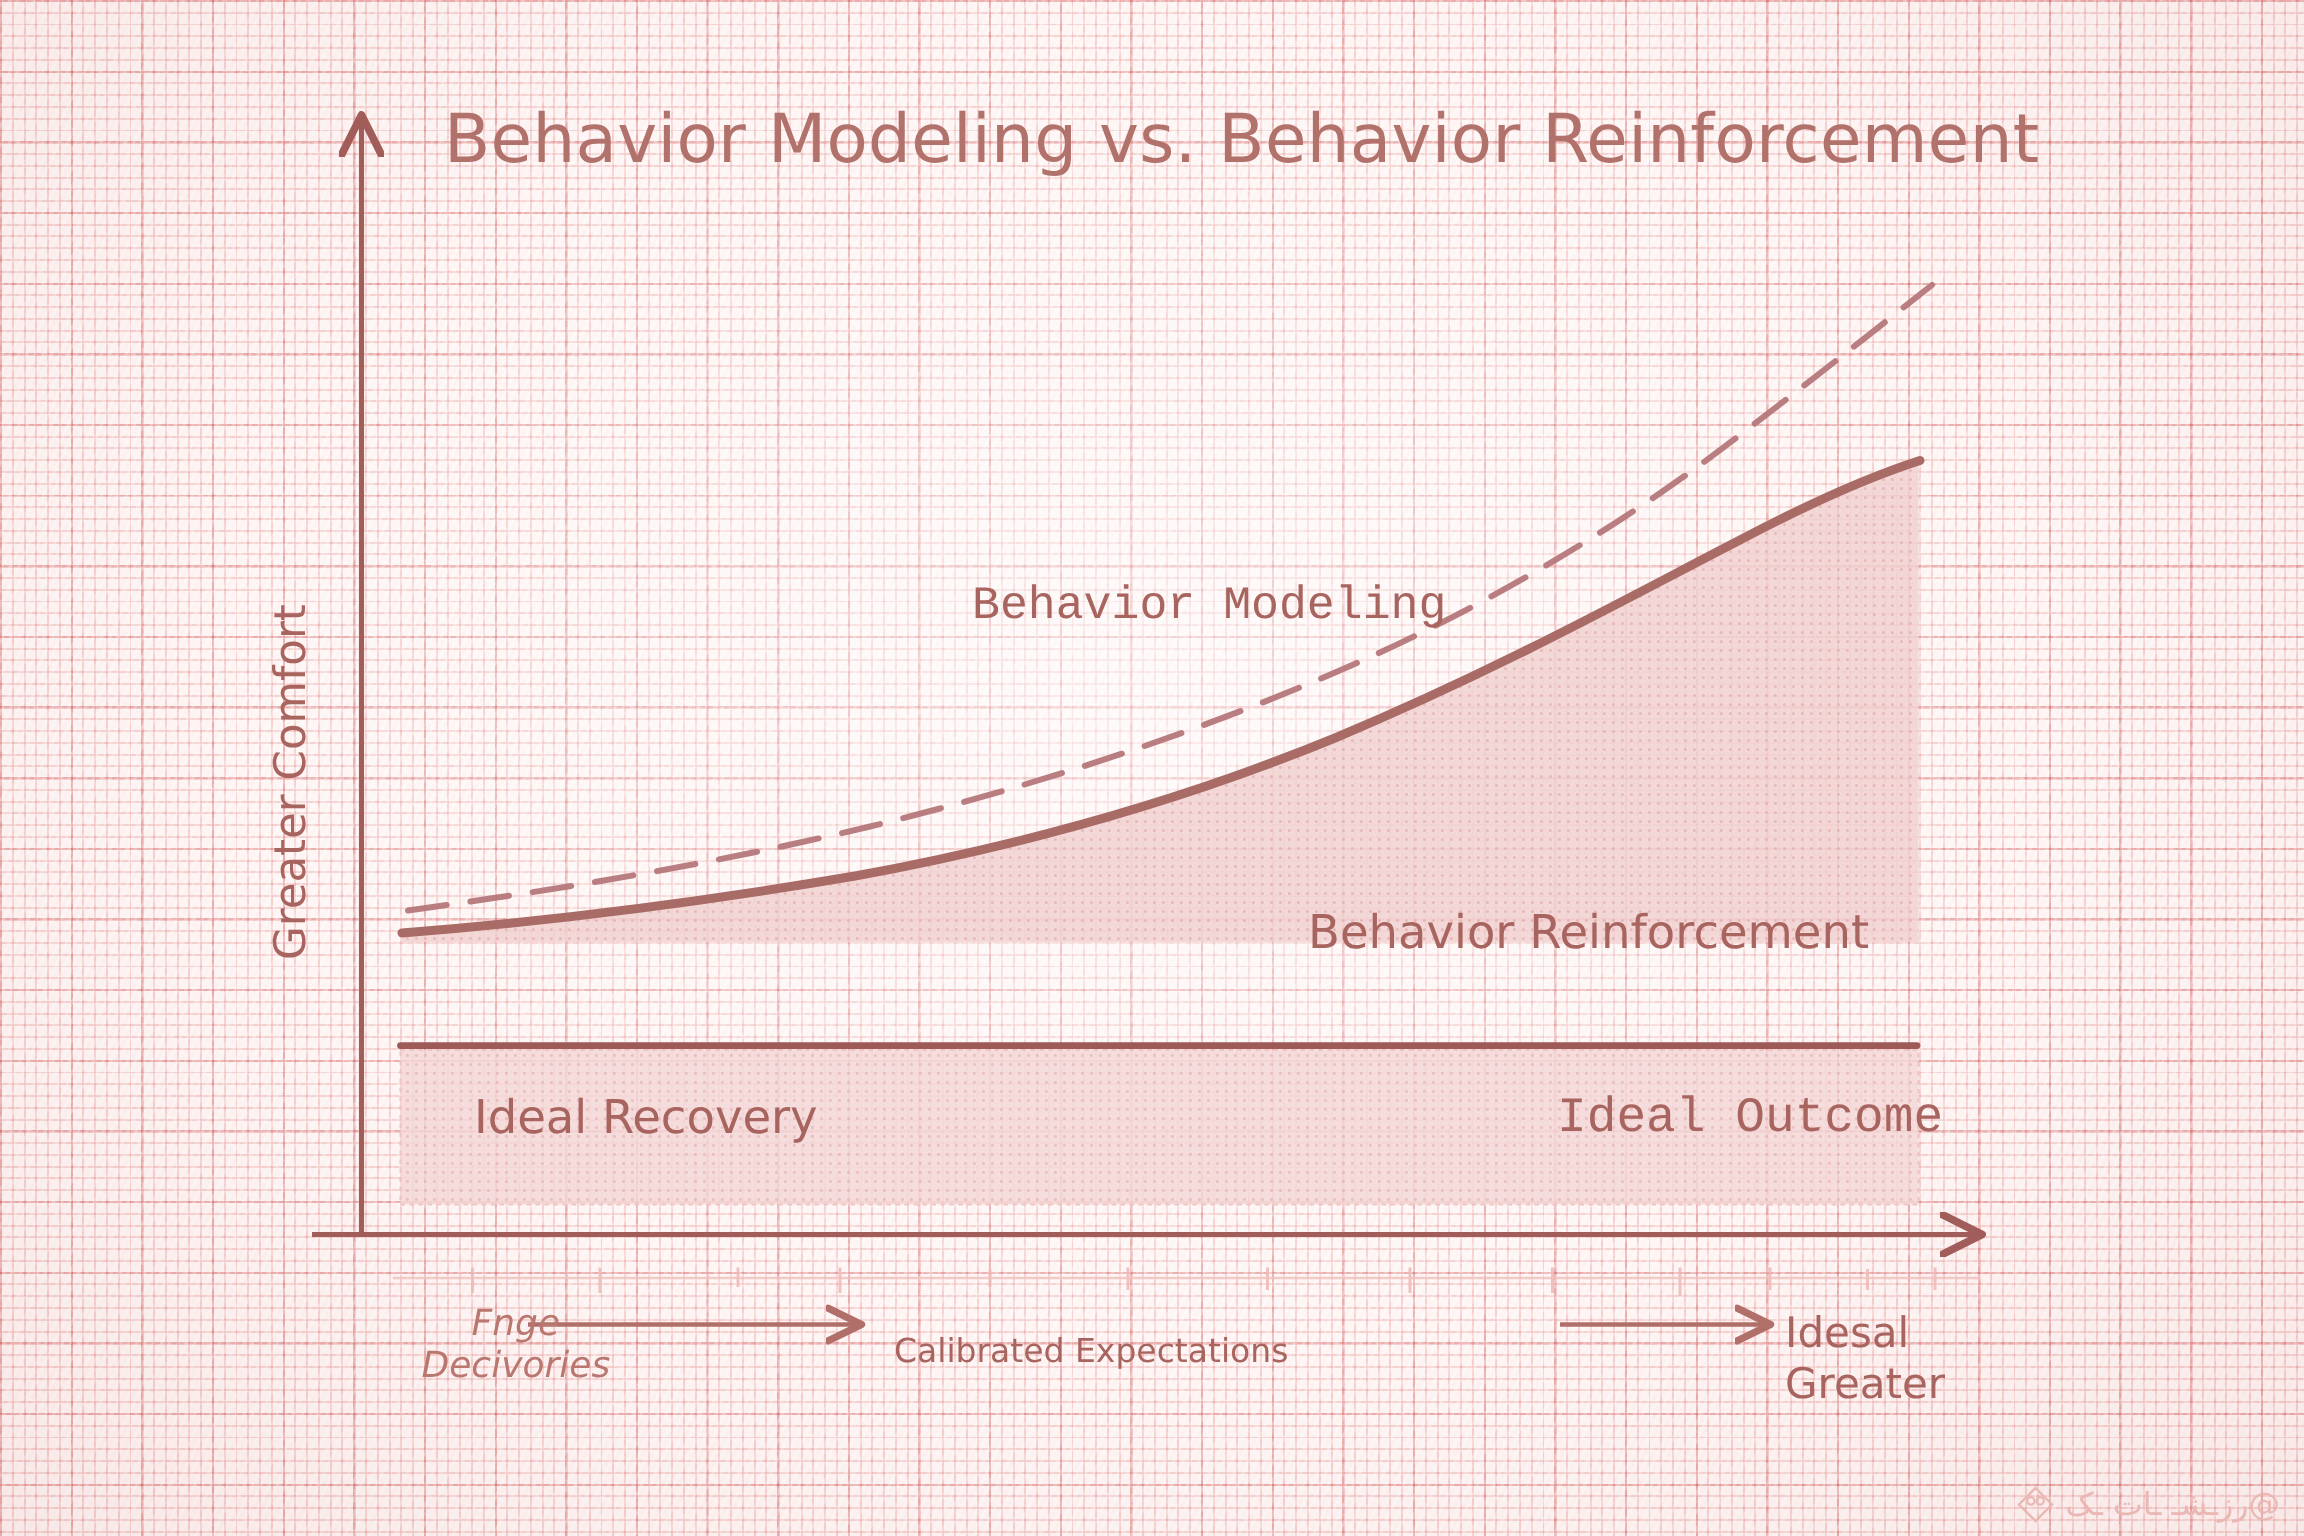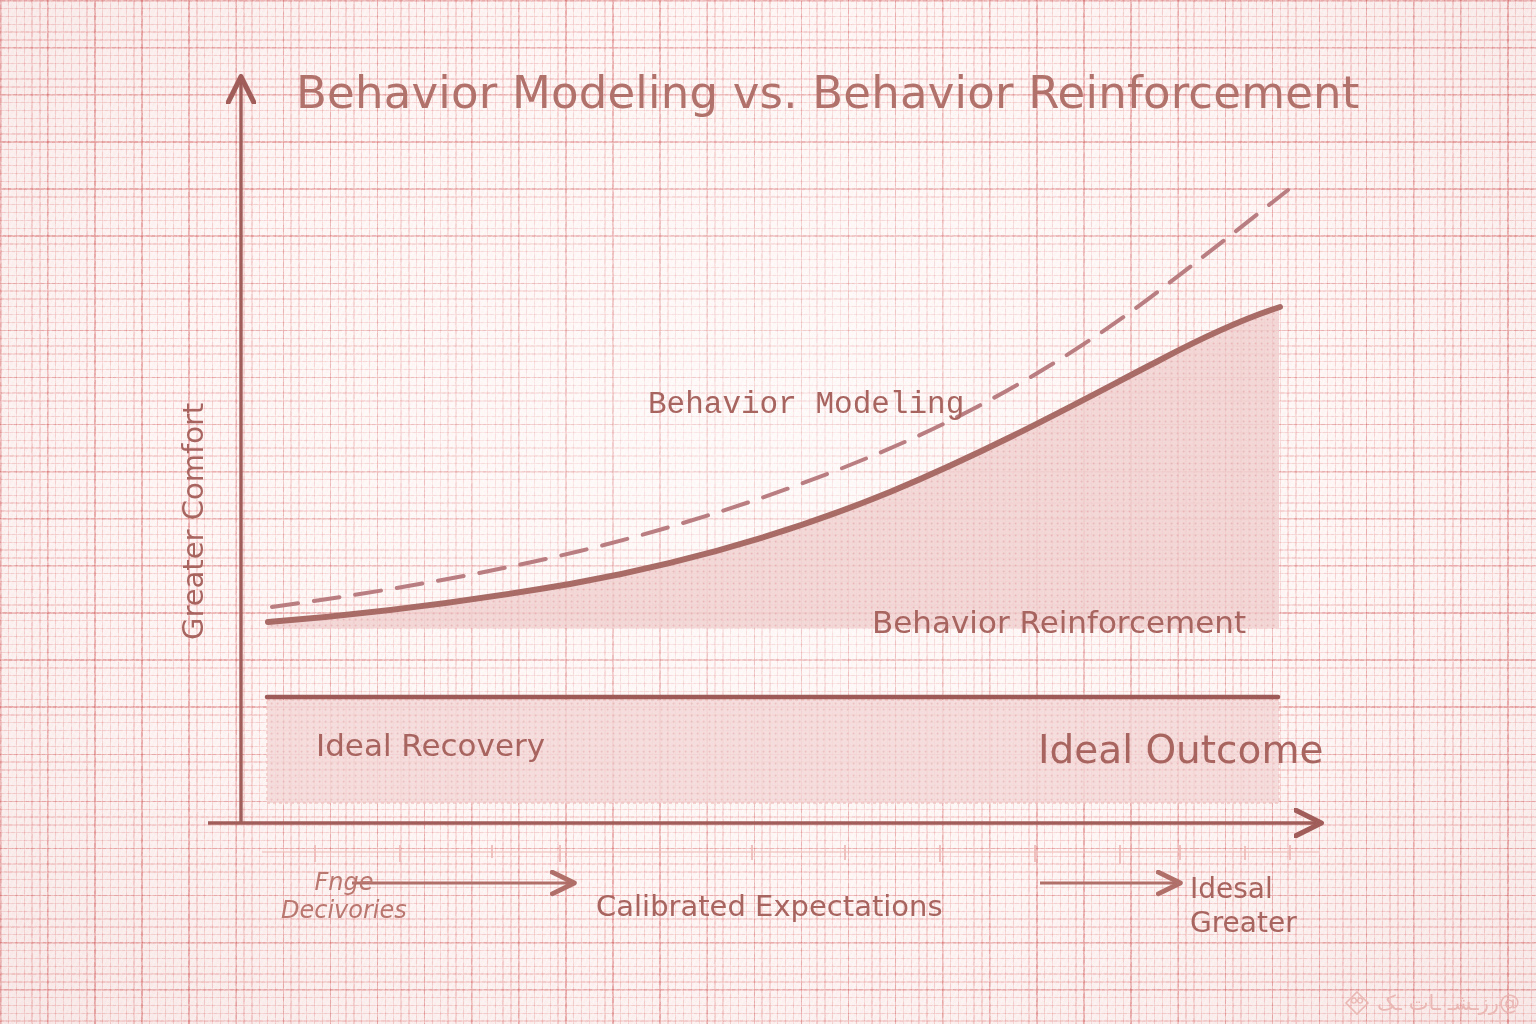--- a/index.html
+++ b/index.html
@@ -55,27 +55,27 @@
   }
   #ylabel{
     left:0;top:0;
     transform:translate(176px,640px) rotate(-90deg);
     transform-origin:0 0;
     font-size:29px;color:#a8645f;
   }
   #label-modeling{left:648px;top:387px;font-size:31px;color:#a8645f;font-family:Liberation Mono, monospace;}
   #label-reinforcement{left:872px;top:571px;font-size:31px;color:#a8645f;margin-top:33px;}
   #label-hard-recovery{left:316px;top:727px;font-size:31px;color:#a8645f;}
-  #label-ideal-outcome{left:1038px;top:727px;font-size:39px;color:#a8645f;}
+  #label-ideal-outcome{left:1038px;top:727px;font-size:33px;color:#a8645f;font-family:Liberation Mono, monospace;}
 
   #axis-left-label{
     left:281px;top:868px;font-size:24px;font-style:italic;color:#b9776f;
     line-height:1.18;white-space:pre-line;text-align:center;
   }
-  #axis-mid-label{left:596px;top:889px;font-size:29px;color:#a8645f;}
+  #axis-mid-label{left:596px;top:889px;font-size:22px;color:#a8645f;}
   #axis-right-label{
     left:1190px;top:872px;font-size:28px;color:#a8645f;
     line-height:1.22;white-space:pre-line;
   }
 
   
   #watermark{
     position:absolute;right:16px;bottom:8px;
     display:flex;align-items:center;gap:7px;
     color:#eab6b2;font-size:21px;opacity:.95;

